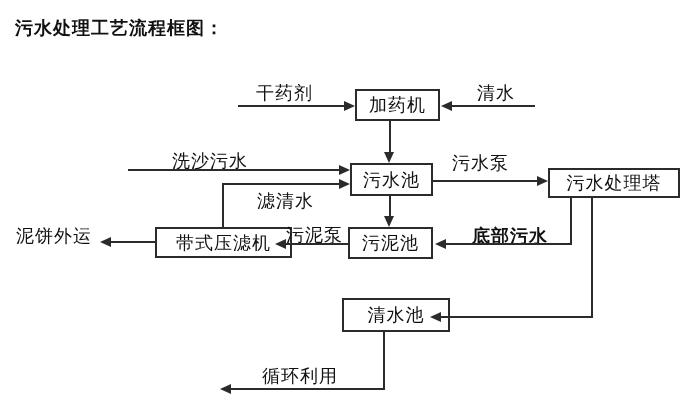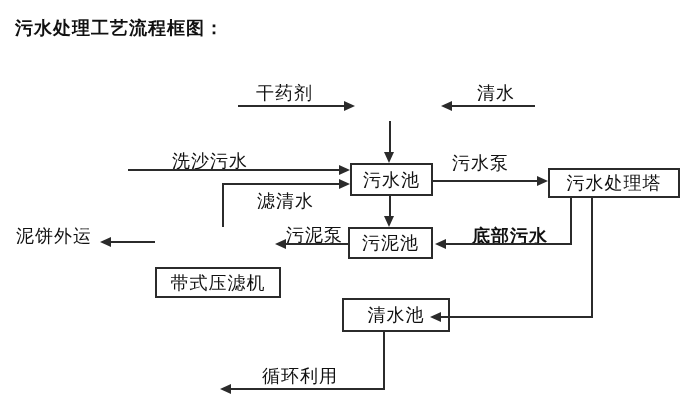--- a/index.html
+++ b/index.html
@@ -21,21 +21,21 @@
   .vl{position:absolute;width:2px;background:#2b2b2b;}
   .ar{position:absolute;width:0;height:0;border-style:solid;}
   .ar.r{border-width:5px 0 5px 11px;border-color:transparent transparent transparent #2b2b2b;}
   .ar.l{border-width:5px 11px 5px 0;border-color:transparent #2b2b2b transparent transparent;}
   .ar.d{border-width:11px 5px 0 5px;border-color:#2b2b2b transparent transparent transparent;}
 
   
   #n-dosing{left:355px;top:89px;width:85px;height:32px;}
   #n-sewage{left:350px;top:163px;width:83px;height:33px;}
   #n-tower{left:548px;top:168px;width:132px;height:30px;}
-  #n-belt{left:155px;top:227px;width:126px;height:31px;margin-top:40px;}
+  #n-belt{left:155px;top:227px;width:137px;height:31px;}
   #n-sludge{left:348px;top:227px;width:85px;height:32px;}
   #n-clean{left:342px;top:298px;width:108px;height:34px;}
 
   
   #l-dry{left:256px;top:81px;}
   #l-cw{left:477px;top:81px;}
   #l-sand{left:172px;top:149px;}
   #l-filt{left:257px;top:189px;}
   #l-spump{left:452px;top:151px;}
   #l-slpump{left:286px;top:223px;}
@@ -43,20 +43,21 @@
   #l-bottom{left:472px;top:224px;font-weight:bold;}
   #l-recycle{left:262px;top:364px;}
 </style>
 </head>
 <body>
 
 <div class="stage">
 
   <div class="title">污水处理工艺流程框图：</div>
 
+  <div class="node" id="n-dosing">加药机</div>
   <div class="node" id="n-sewage">污水池</div>
   <div class="node" id="n-tower">污水处理塔</div>
   <div class="node" id="n-belt">带式压滤机</div>
   <div class="node" id="n-sludge">污泥池</div>
   <div class="node" id="n-clean">清水池</div>
 
   <div class="lbl" id="l-dry">干药剂</div>
   <div class="lbl" id="l-cw">清水</div>
   <div class="lbl" id="l-sand">洗沙污水</div>
   <div class="lbl" id="l-filt">滤清水</div>

